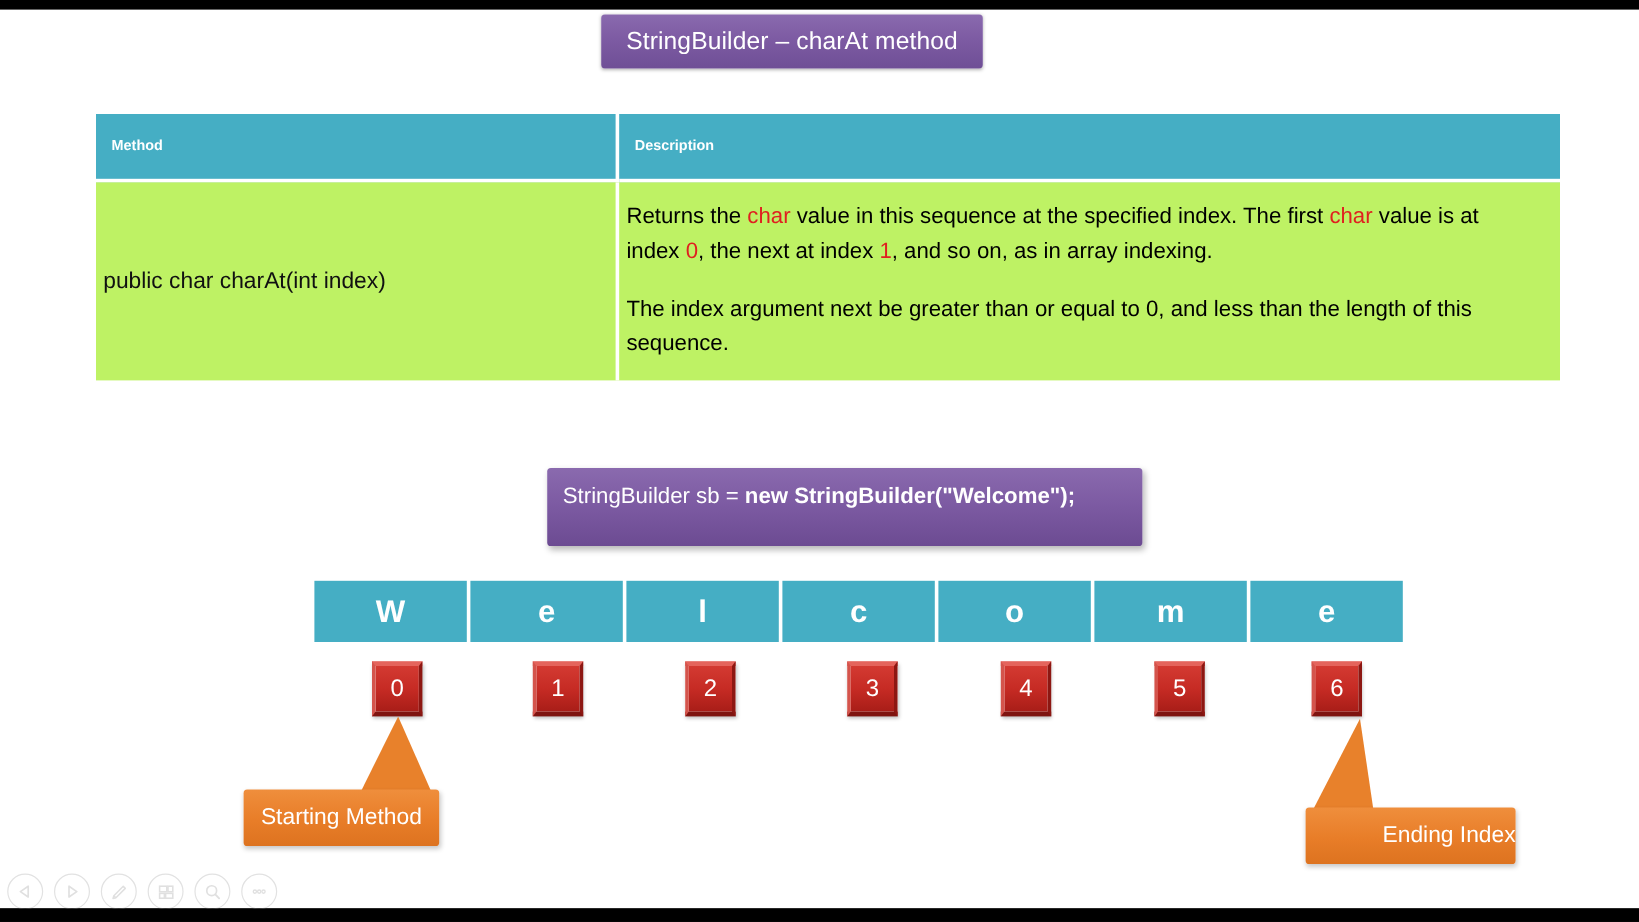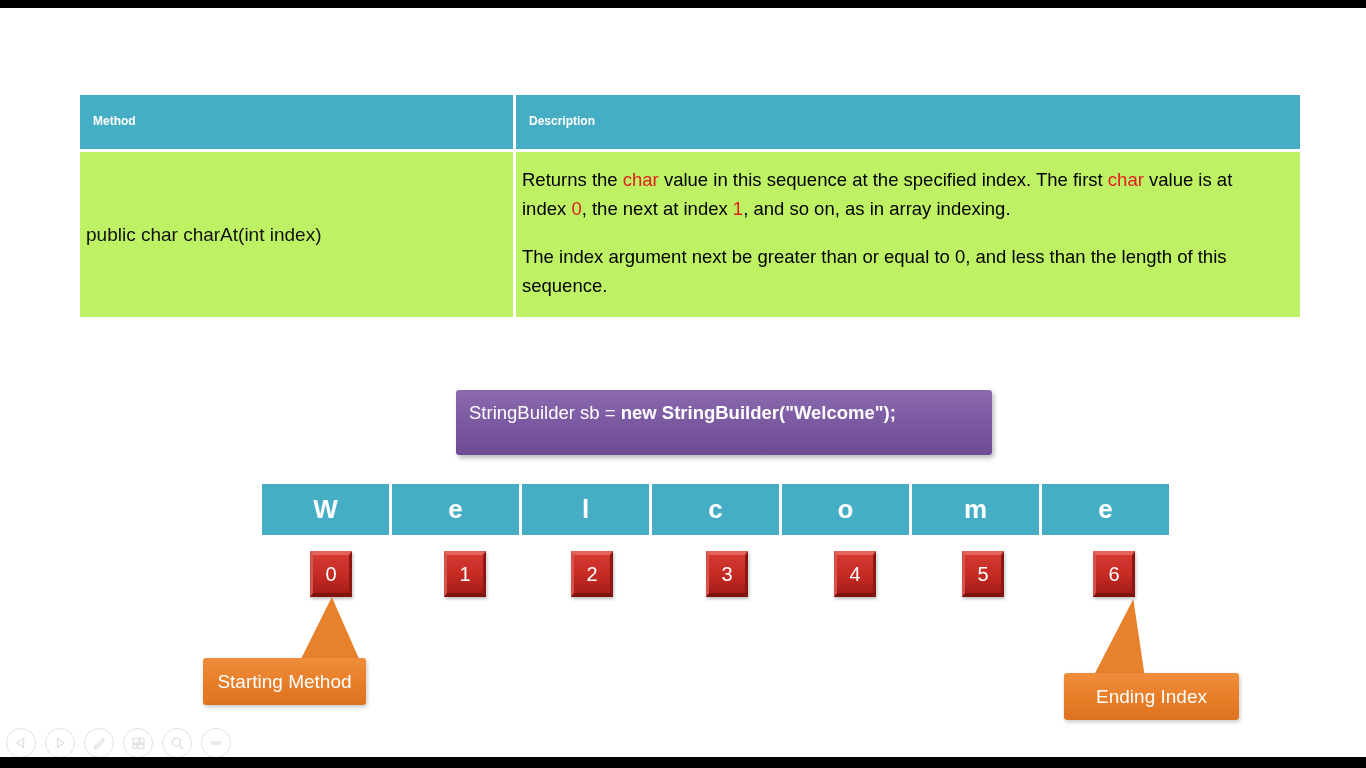--- a/index.html
+++ b/index.html
@@ -100,21 +100,21 @@
   }
   .desc-para { margin: 0; }
   .desc-gap { height: 20px; }
   .kw-red { color: #e02020; }
 
   
   #code-box {
     position: absolute;
     left: 456px;
     top: 382px;
-    width: 536px;
+    width: 496px;
     height: 65px;
     background: linear-gradient(180deg, #8a6aae 0%, #7d5ba3 45%, #6c4b92 100%);
     border-radius: 3px;
     box-shadow: 2px 3px 5px rgba(0,0,0,0.28);
     padding: 8px 0 0 13px;
     box-sizing: border-box;
     color: #ffffff;
   }
   #code-box .code-line {
     font-size: 18.5px;
@@ -182,24 +182,25 @@
     justify-content: center;
     box-shadow: 1px 2px 4px rgba(0,0,0,0.22);
   }
   #callout-start {
     left: 203px;
     top: 650px;
     width: 163px;
     height: 47px;
   }
   #callout-end {
-    left: 1064px;
+    left: 1088px;
     top: 665px;
     width: 175px;
     height: 47px;
+    justify-content: flex-end;
   }
   .callout-tail {
     position: absolute;
     width: 0;
     height: 0;
   }
   #tail-start {
     left: 300px;
     top: 589px;
     width: 60px;
@@ -257,20 +258,23 @@
 </style>
 </head>
 <body>
 
 <div id="slide-stage">
 
   <div id="top-bar"></div>
 
   <div id="slide-canvas">
 
+    <div id="title-banner">
+      <span class="title-text">StringBuilder – charAt method</span>
+    </div>
 
     <table id="method-table">
       <thead>
         <tr>
           <th class="thead-cell col-method">Method</th>
           <th class="thead-cell col-desc">Description</th>
         </tr>
       </thead>
       <tbody>
         <tr>

